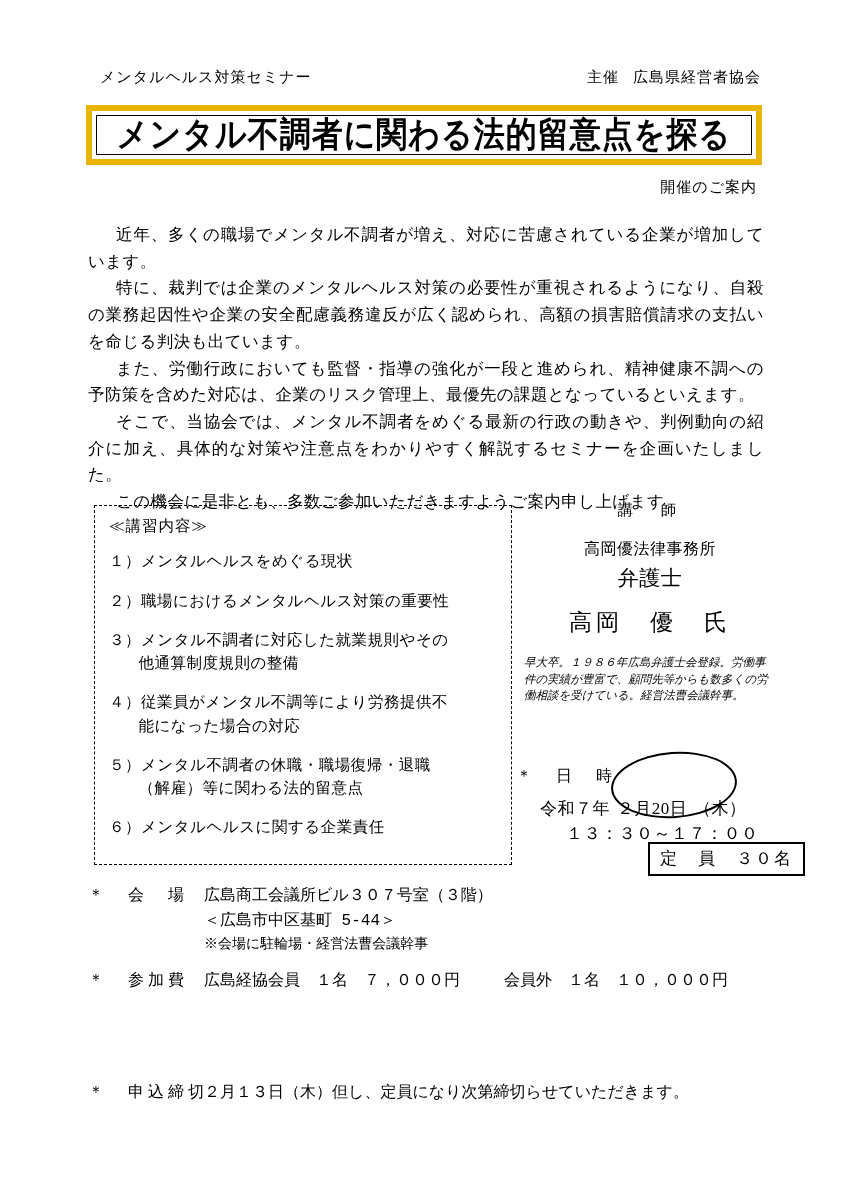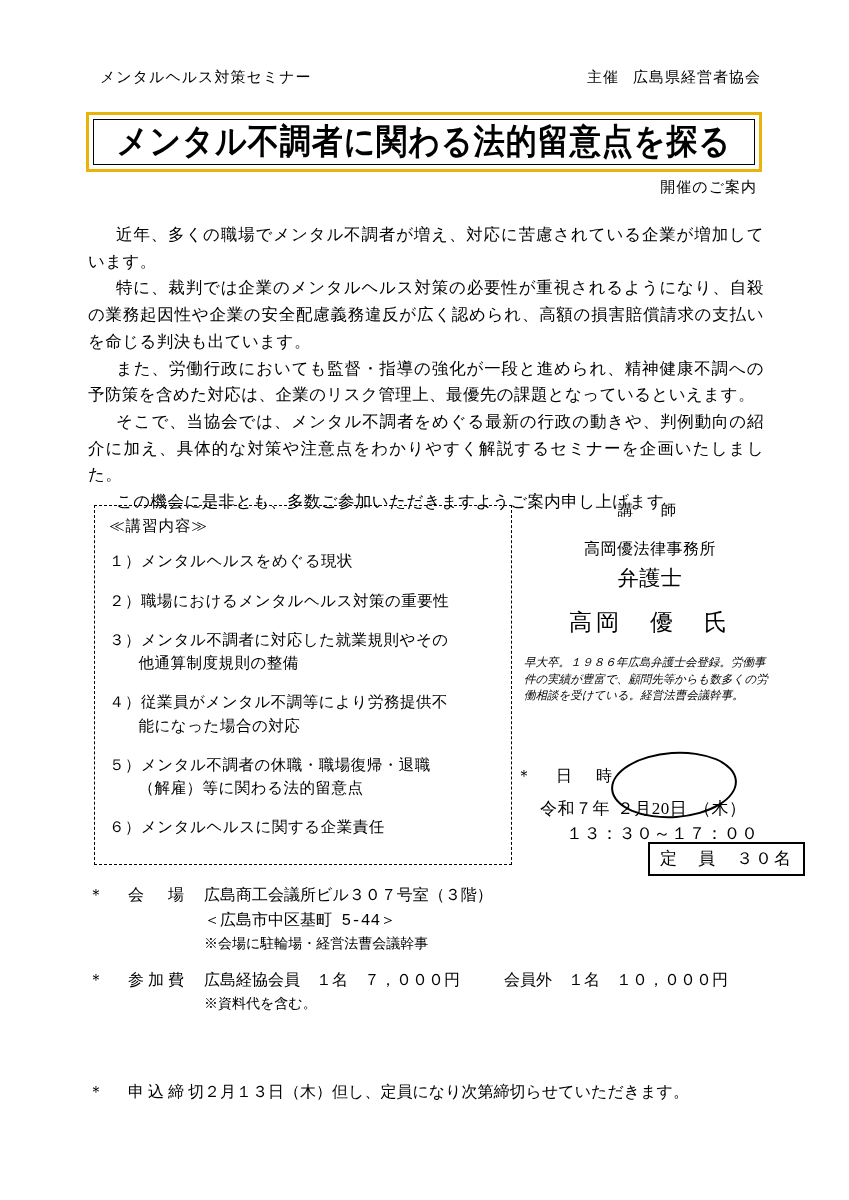--- a/index.html
+++ b/index.html
@@ -41,25 +41,25 @@
   .header-right {
     white-space: nowrap;
   }
   .header-right .sponsor-label {
     margin-right: 14px;
   }
 
   
   .title-box {
     position: absolute;
-    top: 112px;
+    top: 105px;
     left: 86px;
     width: 676px;
     height: 60px;
-    border: 3px solid #eab308;
+    border: 6px solid #eab308;
     box-sizing: border-box;
   }
   .title-box-inner {
     position: absolute;
     top: 4px;
     left: 4px;
     right: 4px;
     bottom: 4px;
     border: 1px solid #000;
     box-sizing: border-box;
@@ -341,21 +341,20 @@
   </div>
 
   <div class="info fee">
     <div class="info-row">
       <div class="info-label">＊　参加費</div>
       <div class="info-body">
         <div class="fee-line">
           <span class="fee-left">広島経協会員　１名　７，０００円</span>
           <span>会員外　１名　１０，０００円</span>
         </div>
-        <span class="sub info-note">※資料代を含む。</span>
       </div>
     </div>
   </div>
 
   <div class="info deadline">
     <div class="info-row">
       <div class="info-label">＊　申込締切</div>
       <div class="info-body">２月１３日（木）但し、定員になり次第締切らせていただきます。</div>
     </div>
   </div>

